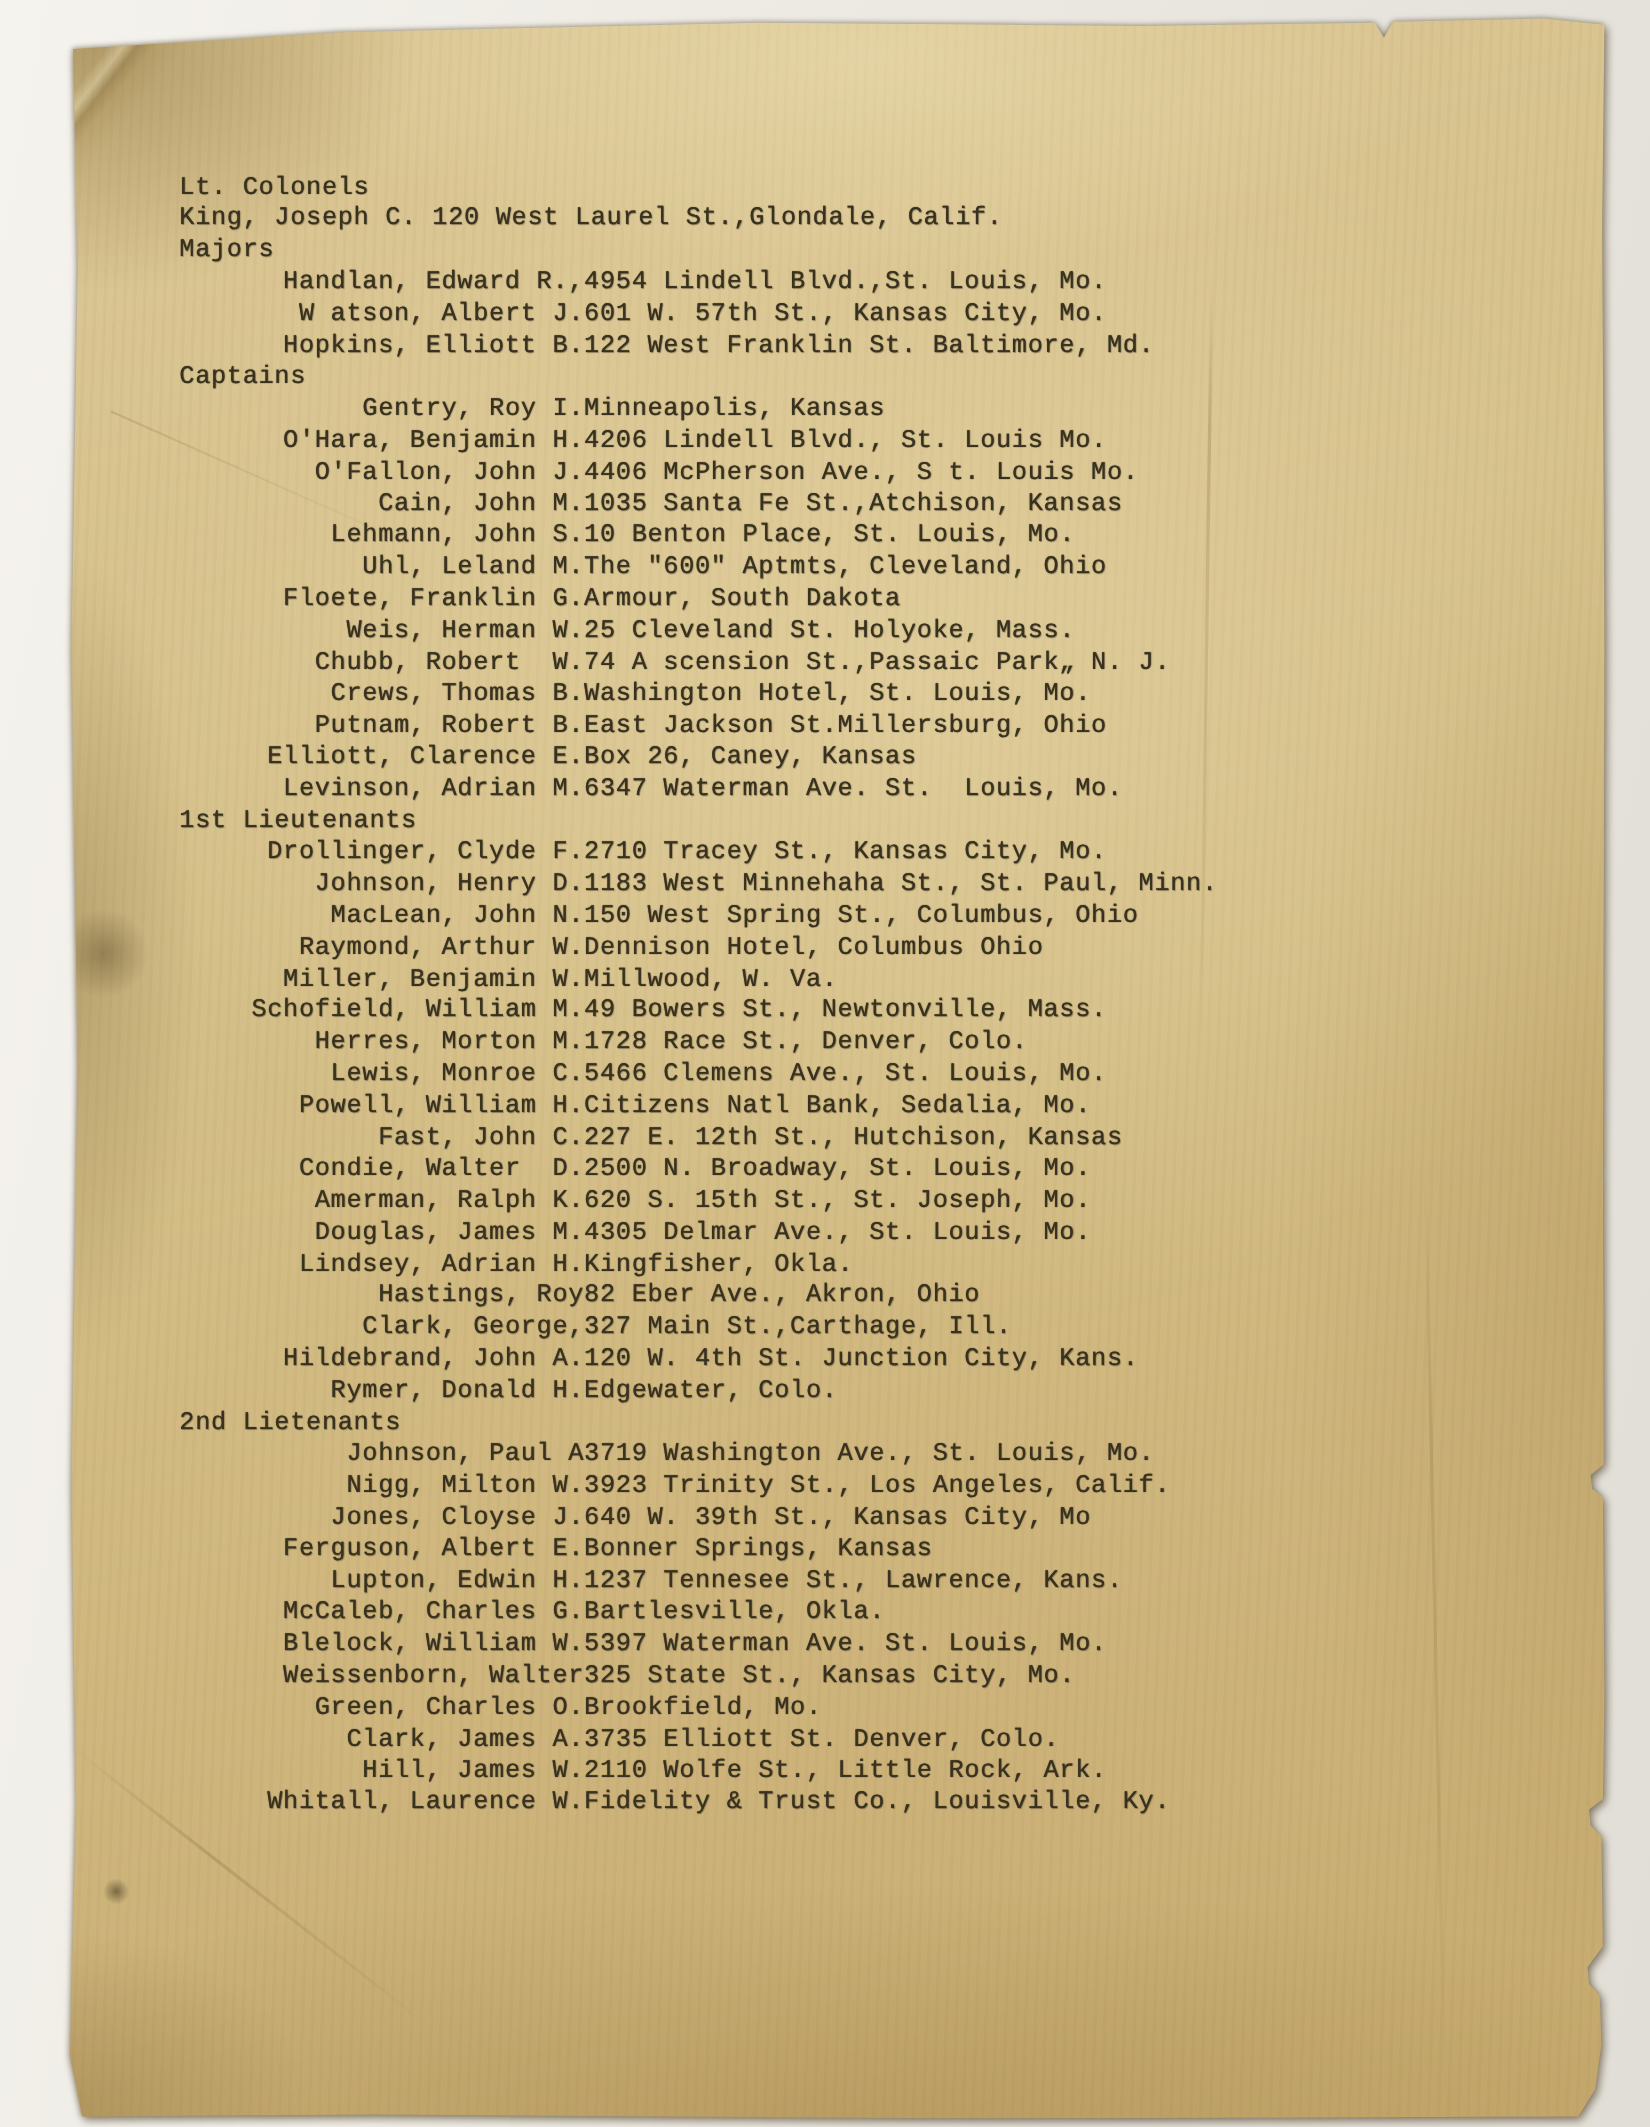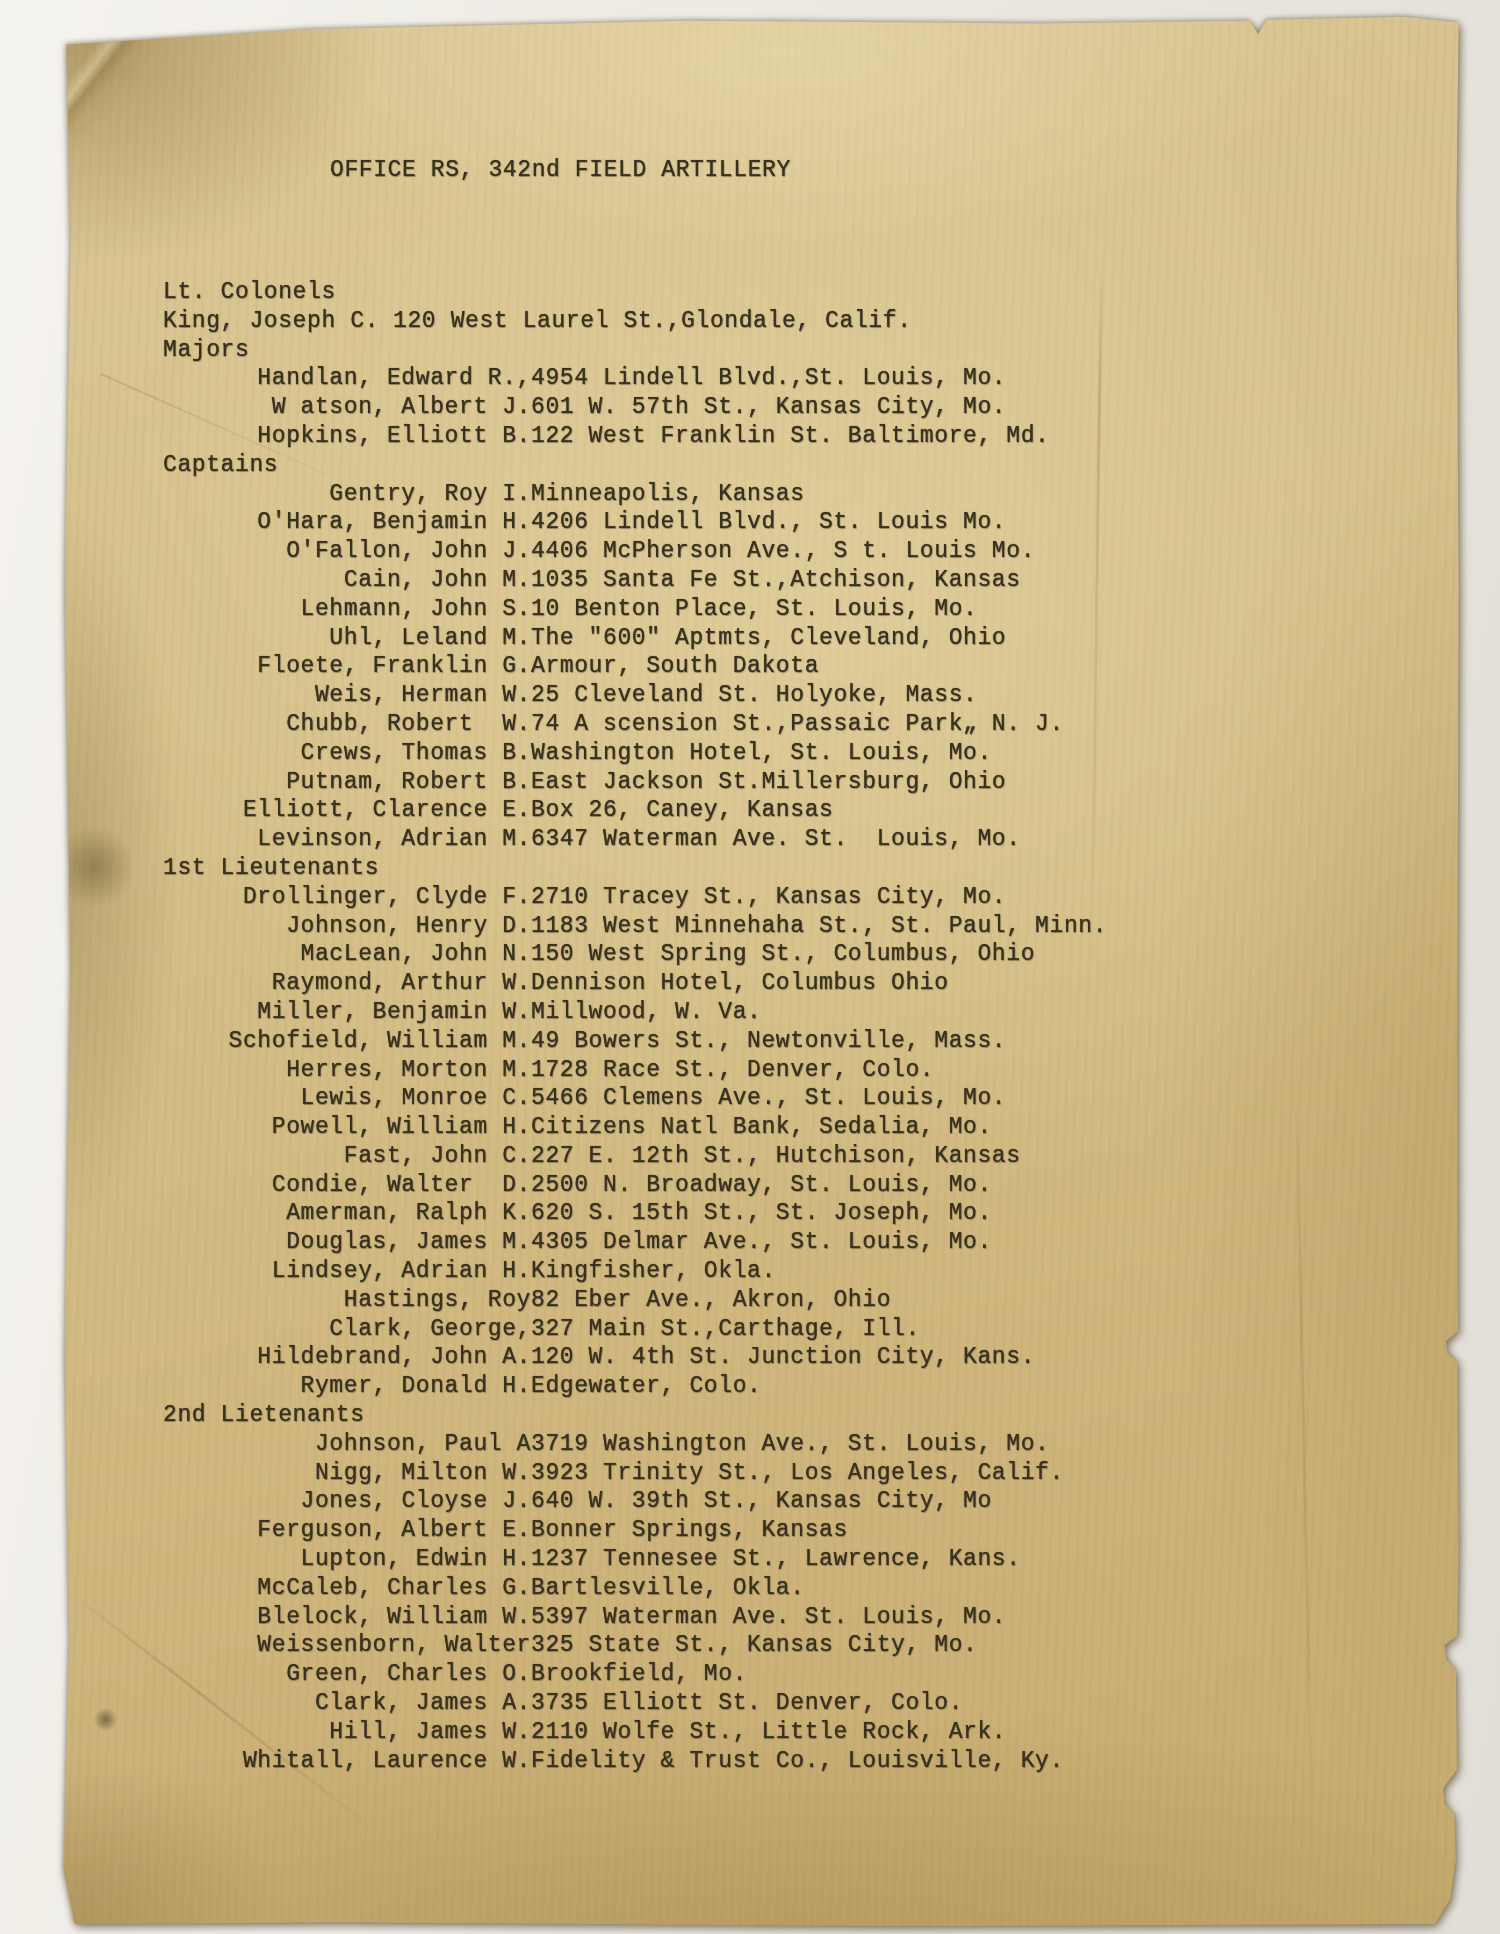--- a/index.html
+++ b/index.html
@@ -87,17 +87,16 @@
 </head>
 <body>
 
 <div class="paper-shadow">
   <div class="paper">
     <div class="crease v1"></div>
     <div class="crease v2"></div>
     <div class="crease d1"></div>
     <div class="crease d2"></div>
     <div class="content">
-      <h1 class="doc-title">OFFICE RS, 342nd FIELD ARTILLERY</h1>
       <div id="sections"><div class="section"><div class="heading">Lt. Colonels</div><div class="row inline"><span class="col-name">King, Joseph C.</span><span class="col-addr">120 West Laurel St.,Glondale, Calif.</span></div></div><div class="section"><div class="heading">Majors</div><div class="row"><span class="col-name">Handlan, Edward R.,</span><span class="col-addr">4954 Lindell Blvd.,St. Louis, Mo.</span></div><div class="row"><span class="col-name">W atson, Albert J.</span><span class="col-addr">601 W. 57th St., Kansas City, Mo.</span></div><div class="row"><span class="col-name">Hopkins, Elliott B.</span><span class="col-addr">122 West Franklin St. Baltimore, Md.</span></div></div><div class="section"><div class="heading">Captains</div><div class="row"><span class="col-name">Gentry, Roy I.</span><span class="col-addr">Minneapolis, Kansas</span></div><div class="row"><span class="col-name">O'Hara, Benjamin H.</span><span class="col-addr">4206 Lindell Blvd., St. Louis Mo.</span></div><div class="row"><span class="col-name">O'Fallon, John J.</span><span class="col-addr">4406 McPherson Ave., S t. Louis Mo.</span></div><div class="row"><span class="col-name">Cain, John M.</span><span class="col-addr">1035 Santa Fe St.,Atchison, Kansas</span></div><div class="row"><span class="col-name">Lehmann, John S.</span><span class="col-addr">10 Benton Place, St. Louis, Mo.</span></div><div class="row"><span class="col-name">Uhl, Leland M.</span><span class="col-addr">The "600" Aptmts, Cleveland, Ohio</span></div><div class="row"><span class="col-name">Floete, Franklin G.</span><span class="col-addr">Armour, South Dakota</span></div><div class="row"><span class="col-name">Weis, Herman W.</span><span class="col-addr">25 Cleveland St. Holyoke, Mass.</span></div><div class="row"><span class="col-name">Chubb, Robert  W.</span><span class="col-addr">74 A scension St.,Passaic Park„ N. J.</span></div><div class="row"><span class="col-name">Crews, Thomas B.</span><span class="col-addr">Washington Hotel, St. Louis, Mo.</span></div><div class="row"><span class="col-name">Putnam, Robert B.</span><span class="col-addr">East Jackson St.Millersburg, Ohio</span></div><div class="row"><span class="col-name">Elliott, Clarence E.</span><span class="col-addr">Box 26, Caney, Kansas</span></div><div class="row"><span class="col-name">Levinson, Adrian M.</span><span class="col-addr">6347 Waterman Ave. St.  Louis, Mo.</span></div></div><div class="section"><div class="heading">1st Lieutenants</div><div class="row"><span class="col-name">Drollinger, Clyde F.</span><span class="col-addr">2710 Tracey St., Kansas City, Mo.</span></div><div class="row"><span class="col-name">Johnson, Henry D.</span><span class="col-addr">1183 West Minnehaha St., St. Paul, Minn.</span></div><div class="row"><span class="col-name">MacLean, John N.</span><span class="col-addr">150 West Spring St., Columbus, Ohio</span></div><div class="row"><span class="col-name">Raymond, Arthur W.</span><span class="col-addr">Dennison Hotel, Columbus Ohio</span></div><div class="row"><span class="col-name">Miller, Benjamin W.</span><span class="col-addr">Millwood, W. Va.</span></div><div class="row"><span class="col-name">Schofield, William M.</span><span class="col-addr">49 Bowers St., Newtonville, Mass.</span></div><div class="row"><span class="col-name">Herres, Morton M.</span><span class="col-addr">1728 Race St., Denver, Colo.</span></div><div class="row"><span class="col-name">Lewis, Monroe C.</span><span class="col-addr">5466 Clemens Ave., St. Louis, Mo.</span></div><div class="row"><span class="col-name">Powell, William H.</span><span class="col-addr">Citizens Natl Bank, Sedalia, Mo.</span></div><div class="row"><span class="col-name">Fast, John C.</span><span class="col-addr">227 E. 12th St., Hutchison, Kansas</span></div><div class="row"><span class="col-name">Condie, Walter  D.</span><span class="col-addr">2500 N. Broadway, St. Louis, Mo.</span></div><div class="row"><span class="col-name">Amerman, Ralph K.</span><span class="col-addr">620 S. 15th St., St. Joseph, Mo.</span></div><div class="row"><span class="col-name">Douglas, James M.</span><span class="col-addr">4305 Delmar Ave., St. Louis, Mo.</span></div><div class="row"><span class="col-name">Lindsey, Adrian H.</span><span class="col-addr">Kingfisher, Okla.</span></div><div class="row"><span class="col-name">Hastings, Roy</span><span class="col-addr">82 Eber Ave., Akron, Ohio</span></div><div class="row"><span class="col-name">Clark, George,</span><span class="col-addr">327 Main St.,Carthage, Ill.</span></div><div class="row"><span class="col-name">Hildebrand, John A.</span><span class="col-addr">120 W. 4th St. Junction City, Kans.</span></div><div class="row"><span class="col-name">Rymer, Donald H.</span><span class="col-addr">Edgewater, Colo.</span></div></div><div class="section"><div class="heading">2nd Lietenants</div><div class="row"><span class="col-name">Johnson, Paul A</span><span class="col-addr">3719 Washington Ave., St. Louis, Mo.</span></div><div class="row"><span class="col-name">Nigg, Milton W.</span><span class="col-addr">3923 Trinity St., Los Angeles, Calif.</span></div><div class="row"><span class="col-name">Jones, Cloyse J.</span><span class="col-addr">640 W. 39th St., Kansas City, Mo</span></div><div class="row"><span class="col-name">Ferguson, Albert E.</span><span class="col-addr">Bonner Springs, Kansas</span></div><div class="row"><span class="col-name">Lupton, Edwin H.</span><span class="col-addr">1237 Tennesee St., Lawrence, Kans.</span></div><div class="row"><span class="col-name">McCaleb, Charles G.</span><span class="col-addr">Bartlesville, Okla.</span></div><div class="row"><span class="col-name">Blelock, William W.</span><span class="col-addr">5397 Waterman Ave. St. Louis, Mo.</span></div><div class="row"><span class="col-name">Weissenborn, Walter</span><span class="col-addr">325 State St., Kansas City, Mo.</span></div><div class="row"><span class="col-name">Green, Charles O.</span><span class="col-addr">Brookfield, Mo.</span></div><div class="row"><span class="col-name">Clark, James A.</span><span class="col-addr">3735 Elliott St. Denver, Colo.</span></div><div class="row"><span class="col-name">Hill, James W.</span><span class="col-addr">2110 Wolfe St., Little Rock, Ark.</span></div><div class="row"><span class="col-name">Whitall, Laurence W.</span><span class="col-addr">Fidelity &amp; Trust Co., Louisville, Ky.</span></div></div></div>
     </div>
   </div>
 </div>
 
 </body></html>

